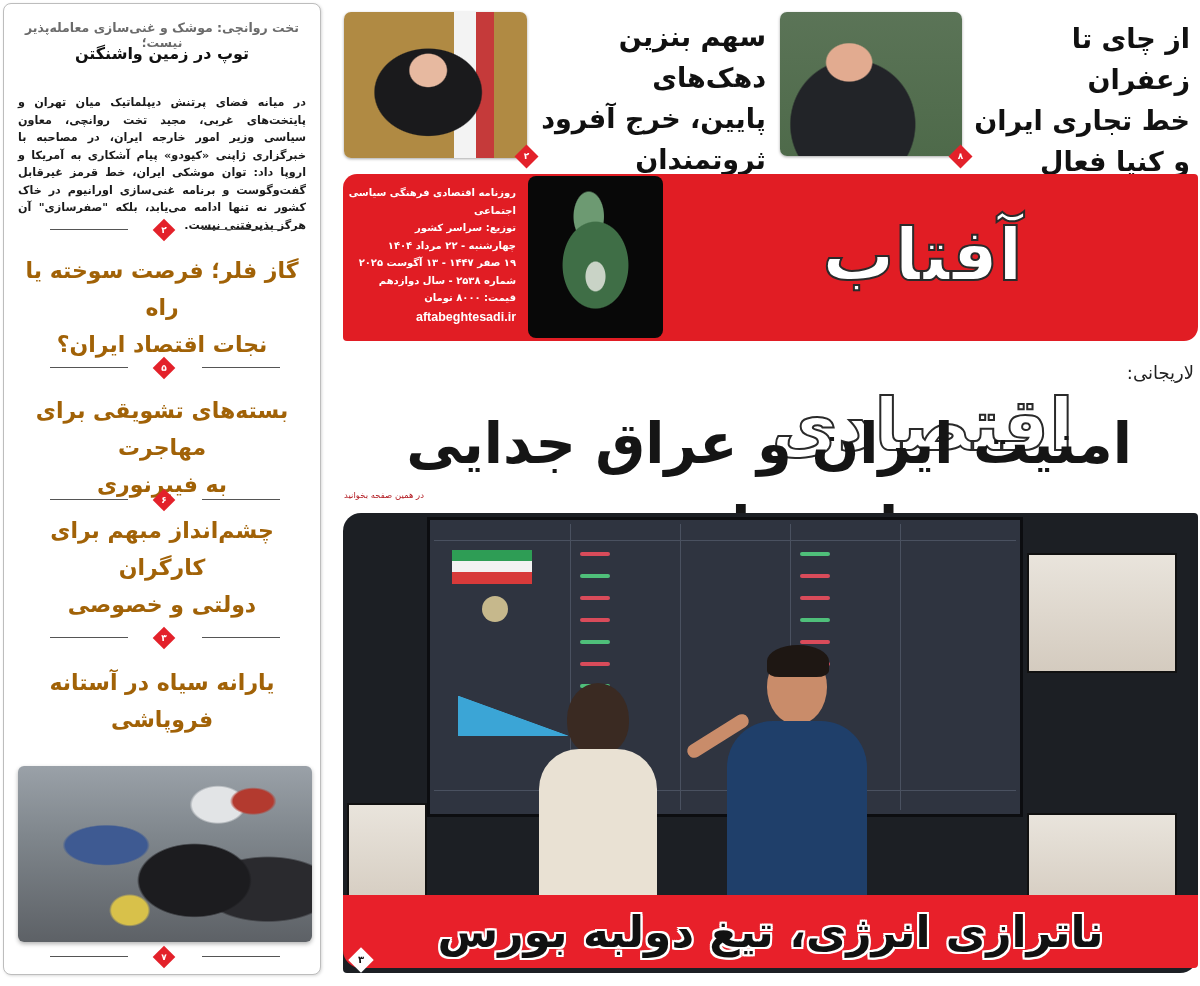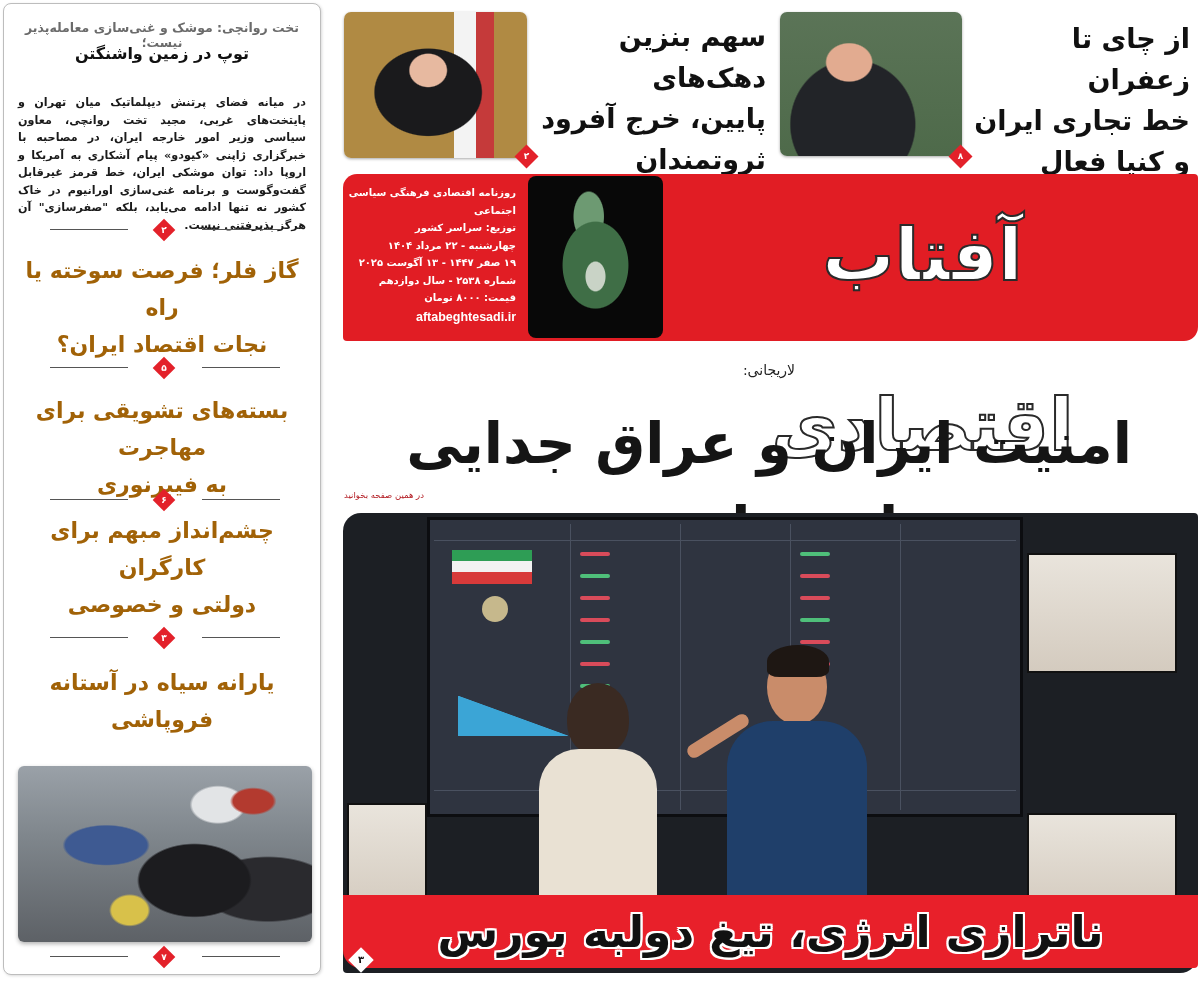--- a/index.html
+++ b/index.html
@@ -108,22 +108,22 @@
   .mast-logo {
     position: absolute; left: 660px; top: 170px; width: 525px; height: 170px;
     color: #fff; font-size: 72px; font-weight: bold; text-align: center; line-height: 170px;
     font-family: "DejaVu Sans", sans-serif;
     -webkit-text-stroke: 2px #2a2a2a;
     letter-spacing: -2px;
   }
 
   
   .kicker {
-    position: absolute; top: 362px; left: 344px; width: 850px; text-align: center;
-    font-size: 14px; color: #222;
+    position: absolute; top: 362px; left: 344px; width: 850px; text-align: right;
+    font-size: 18px; color: #222;
   }
   .headline {
     position: absolute; top: 402px; left: 344px; width: 850px; text-align: center;
     font-size: 56px; font-weight: bold; color: #151515; line-height: 84px; letter-spacing: -1px;
   }
   .read-more {
     position: absolute; top: 490px; left: 344px; font-size: 8.5px; color: #b31b22;
   }
 
   

